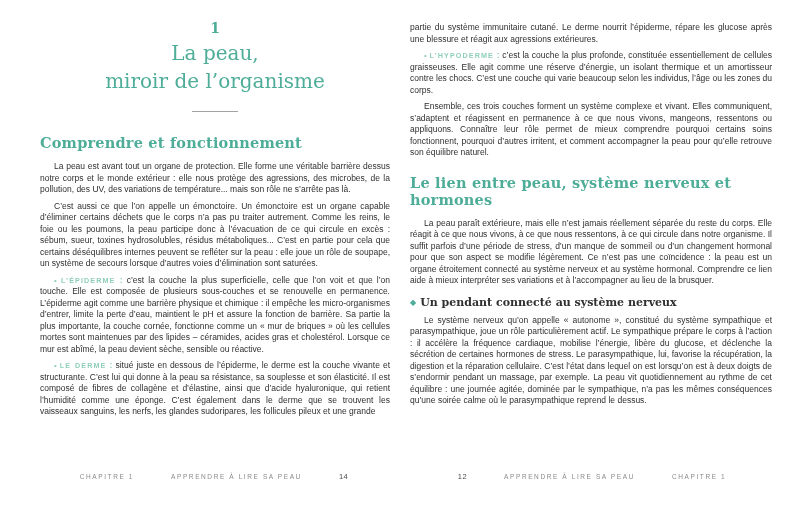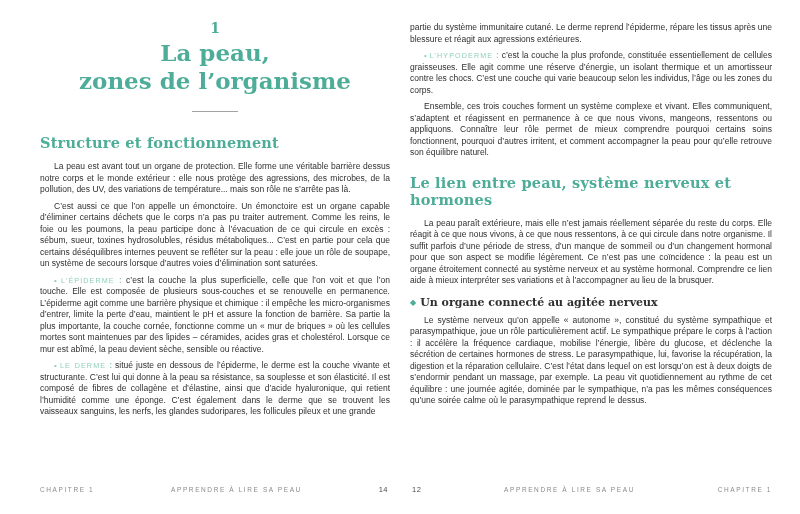--- a/index.html
+++ b/index.html
@@ -20,21 +20,21 @@
   .page.left  .inner{padding:20px 10px 0 40px;}
   .page.right .inner{padding:22px 28px 0 10px;}
 
   
   .chapter-number{
     text-align:center;font-family:"DejaVu Serif","Liberation Serif",serif;
     font-weight:bold;font-size:14px;color:var(--accent-teal);margin:0 0 3px 0;
   }
   .chapter-title{
     text-align:center;font-family:"DejaVu Serif","Liberation Serif",serif;
-    font-weight:bold;font-size:23px;line-height:28px;color:var(--accent-teal);margin:0;
+    font-weight:normal;font-size:20px;line-height:28px;color:var(--accent-teal);margin:0;
   }
   .divider{
     width:46px;height:0;border-top:1px solid #a3a3a3;margin:16px auto 22px auto;
   }
 
   
   h2.section{
     font-family:"DejaVu Serif","Liberation Serif",serif;font-weight:bold;
     font-size:14.5px;color:var(--accent-teal);margin:0 0 10px 0;letter-spacing:0.2px;
   }
@@ -46,76 +46,76 @@
   .diamond{color:var(--accent-teal);font-size:8px;margin-right:4px;vertical-align:1px;}
 
   
   p.body{
     font-size:8.5px;line-height:11.5px;text-align:justify;
     color:var(--body-text);margin:0 0 5px 0;
   }
   p.indent{text-indent:14px;}
   .bullet{color:var(--label-teal);font-size:8px;}
   .layer-label{
-    color:var(--label-teal);font-weight:normal;font-size:7.2px;letter-spacing:1.1px;margin-top:6px;
+    color:var(--label-teal);font-weight:bold;font-size:7.2px;letter-spacing:1.1px;margin-top:6px;
   }
   .label-sep{color:var(--label-teal);font-weight:bold;}
 
   
   .footer{
-    position:absolute;bottom:20px;display:flex;justify-content:space-between;align-items:baseline;
-    font-size:6.5px;letter-spacing:1.6px;color:var(--footer-gray);
+    position:absolute;bottom:33px;display:flex;justify-content:center;align-items:baseline;
+    font-size:6.5px;letter-spacing:1.6px;color:var(--footer-gray);gap:37px;
   }
   .page.left  .footer{left:40px;right:12px;}
   .page.right .footer{left:12px;right:28px;}
   .footer .pagenum{font-size:7.5px;letter-spacing:0.5px;color:#4a4a4a;}
 </style>
 </head>
 <body>
 
 <div class="spread">
 
   <div class="page left">
     <div class="inner">
 
       <p class="chapter-number">1</p>
-      <h1 class="chapter-title"><span>La peau,</span><br><span>zones de l’organisme</span></h1>
+      <h1 class="chapter-title"><span>La peau,</span><br><span>miroir de l’organisme</span></h1>
       <div class="divider"></div>
 
-      <h2 class="section">Structure et fonctionnement</h2>
+      <h2 class="section">Comprendre et fonctionnement</h2>
 
       <p class="body indent">La peau est avant tout un organe de protection. Elle forme une véritable barrière dessus notre corps et le monde extérieur : elle nous protège des agressions, des microbes, de la pollution, des UV, des variations de température... mais son rôle ne s’arrête pas là.</p>
       <p class="body indent">C’est aussi ce que l’on appelle un émonctoire. Un émonctoire est un organe capable d’éliminer certains déchets que le corps n’a pas pu traiter autrement. Comme les reins, le foie ou les poumons, la peau participe donc à l’évacuation de ce qui circule en excès : sébum, sueur, toxines hydrosolubles, résidus métaboliques... C’est en partie pour cela que certains déséquilibres internes peuvent se refléter sur la peau : elle joue un rôle de soupape, un système de secours lorsque d’autres voies d’élimination sont saturées.</p>
 
       <p class="body indent"><span class="bullet">•</span> <span class="layer-label">L’ÉPIDERME</span> <span class="label-sep">:</span> <span>c’est la couche la plus superficielle, celle que l’on voit et que l’on touche. Elle est composée de plusieurs sous-couches et se renouvelle en permanence. L’épiderme agit comme une barrière physique et chimique : il empêche les micro-organismes d’entrer, limite la perte d’eau, maintient le pH et assure la fonction de barrière. Sa partie la plus importante, la couche cornée, fonctionne comme un « mur de briques » où les cellules mortes sont maintenues par des lipides – céramides, acides gras et cholestérol. Lorsque ce mur est abîmé, la peau devient sèche, sensible ou réactive.</span></p>
 
       <p class="body indent"><span class="bullet">•</span> <span class="layer-label">LE DERME</span> <span class="label-sep">:</span> <span>situé juste en dessous de l’épiderme, le derme est la couche vivante et structurante. C’est lui qui donne à la peau sa résistance, sa souplesse et son élasticité. Il est composé de fibres de collagène et d’élastine, ainsi que d’acide hyaluronique, qui retient l’humidité comme une éponge. C’est également dans le derme que se trouvent les vaisseaux sanguins, les nerfs, les glandes sudoripares, les follicules pileux et une grande</span></p>
     </div>
 
     <div class="footer">
       <span>CHAPITRE 1</span>
       <span>APPRENDRE À LIRE SA PEAU</span>
       <span class="pagenum">14</span>
     </div>
   </div>
 
   <div class="page right">
     <div class="inner">
 
-      <p class="body">partie du système immunitaire cutané. Le derme reprend l’épiderme, répare les tissus après une blessure et réagit aux agressions extérieures.</p>
+      <p class="body">partie du système immunitaire cutané. Le derme nourrit l’épiderme, répare les glucose après une blessure et réagit aux agressions extérieures.</p>
 
       <p class="body indent"><span class="bullet">•</span> <span class="layer-label">L’HYPODERME</span> <span class="label-sep">:</span> <span>c’est la couche la plus profonde, constituée essentiellement de cellules graisseuses. Elle agit comme une réserve d’énergie, un isolant thermique et un amortisseur contre les chocs. C’est une couche qui varie beaucoup selon les individus, l’âge ou les zones du corps.</span></p>
 
       <p class="body indent">Ensemble, ces trois couches forment un système complexe et vivant. Elles communiquent, s’adaptent et réagissent en permanence à ce que nous vivons, mangeons, ressentons ou appliquons. Connaître leur rôle permet de mieux comprendre pourquoi certains soins fonctionnent, pourquoi d’autres irritent, et comment accompagner la peau pour qu’elle retrouve son équilibre naturel.</p>
 
       <h2 class="section second">Le lien entre peau, système nerveux et hormones</h2>
 
       <p class="body indent">La peau paraît extérieure, mais elle n’est jamais réellement séparée du reste du corps. Elle réagit à ce que nous vivons, à ce que nous ressentons, à ce qui circule dans notre organisme. Il suffit parfois d’une période de stress, d’un manque de sommeil ou d’un changement hormonal pour que son aspect se modifie légèrement. Ce n’est pas une coïncidence : la peau est un organe étroitement connecté au système nerveux et au système hormonal. Comprendre ce lien aide à mieux interpréter ses variations et à l’accompagner au lieu de la brusquer.</p>
 
-      <h3 class="subsection"><span class="diamond">◆</span><span>Un organe connecté au agitée nerveux</span></h3>
+      <h3 class="subsection"><span class="diamond">◆</span><span>Un pendant connecté au système nerveux</span></h3>
 
       <p class="body indent">Le système nerveux qu’on appelle « autonome », constitué du système sympathique et parasympathique, joue un rôle particulièrement actif. Le sympathique prépare le corps à l’action : il accélère la fréquence cardiaque, mobilise l’énergie, libère du glucose, et déclenche la sécrétion de certaines hormones de stress. Le parasympathique, lui, favorise la récupération, la digestion et la réparation cellulaire. C’est l’état dans lequel on est lorsqu’on est à deux doigts de s’endormir pendant un massage, par exemple. La peau vit quotidiennement au rythme de cet équilibre : une journée agitée, dominée par le sympathique, n’a pas les mêmes conséquences qu’une soirée calme où le parasympathique reprend le dessus.</p>
     </div>
 
     <div class="footer">
       <span class="pagenum">12</span>
       <span>APPRENDRE À LIRE SA PEAU</span>
       <span>CHAPITRE 1</span>
     </div>
   </div>

